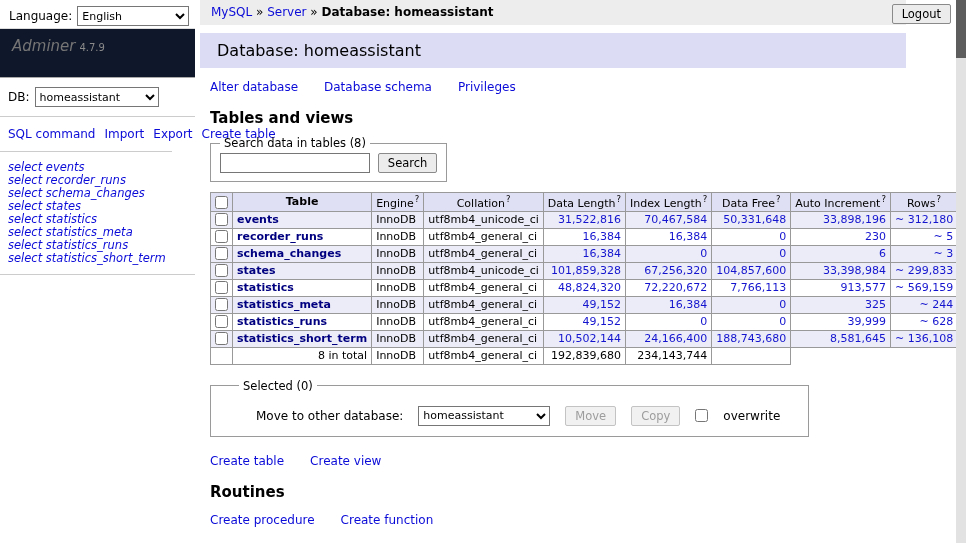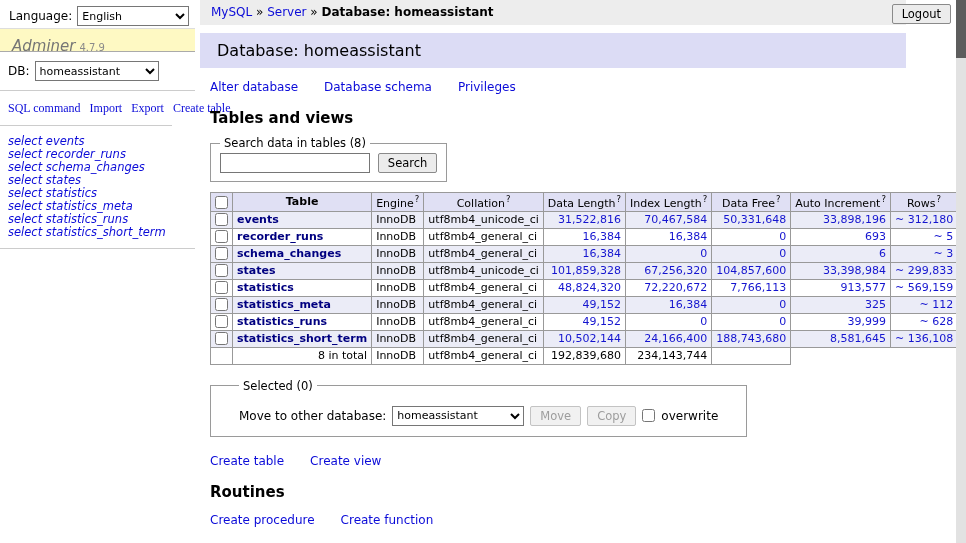--- a/index.html
+++ b/index.html
@@ -19,29 +19,29 @@
   #lang-bar label { margin-right:5px; }
   #lang-select { width:112px; }
 
   #topbar { position:absolute; left:200px; top:0; width:706px; height:25px;
             background:#ededed; padding:5px 0 0 11px; white-space:nowrap; }
   .bc-sep { color:#000; }
   .bc-current { font-weight:bold; }
   #logout { position:absolute; top:4px; right:15px; }
 
   #sidebar { position:absolute; left:0; top:28px; width:195px; bottom:0; }
-  #side-title { background:#fef9c3; border-top:1px solid #ddd; border-bottom:1px solid #aaa;
-                padding:8px 12px; height:24px; }
+  #side-title { background:#0f172a; border-top:1px solid #ddd; border-bottom:1px solid #aaa;
+                padding:8px 12px; height:50px; }
   #app-name { font-style:italic; font-size:15px; color:#757575; }
   #app-version { font-size:10px; color:#8a8a8a; margin-left:4px; }
   .side-section { padding:9px 8px; border-bottom:1px solid #ccc; }
   #db-section label { margin-right:5px; }
   #db-select { width:124px; }
   #side-actions { line-height:16px; }
-  #side-actions a { margin-right:9px; white-space:nowrap;font-family:Liberation Serif, serif; }
+  #side-actions a { margin-right:9px; white-space:nowrap; }
   #side-actions { width:172px; }
   #side-tables { font-size:11.5px; line-height:13px; }
   .tbl-link-row { white-space:nowrap;font-style:italic; }
 
   #main { position:absolute; left:200px; top:25px; width:706px; }
   h2#page-title { margin-top:8px; background:#dcdcf5; padding:8px 17px;
                   font-size:16px; font-weight:normal; }
   .links-row { margin:12px 0 0 10px; }
   .links-row a { margin-right:26px; }
   h3 { margin:15px 0 0 10px; font-size:15px; font-weight:bold; }
@@ -71,21 +71,21 @@
   #thead-row th:nth-child(4){min-width:116px}
   #thead-row th:nth-child(5){min-width:60px}
   #thead-row th:nth-child(6){min-width:64px}
   #thead-row th:nth-child(7){min-width:54px}
   #thead-row th:nth-child(8){min-width:76px}
   #thead-row th:nth-child(9){min-width:48px}
   #thead-row th:nth-child(10){min-width:44px}
 
   #selected-fs { margin:14px 0 0 10px; padding:4px 28px 10px; }
   #sel-buttons button { margin-right:4px; }
-  #move-row { margin-top:9px; display:flex; align-items:center; gap:6px; font-size:12px; }
+  #move-row { margin-top:9px; display:flex; align-items:center; gap:15px; font-size:12px;margin-left:17px; }
   #move-select { width:132px; }
 
   #bottom-links { margin-top:17px; }
   #routines-links { margin-top:12px; }
 
   #scrollbar { position:absolute; right:0; top:0; width:10px; height:543px; background:#e2e2e2; }
   #scroll-thumb { position:absolute; left:0; top:0; width:10px; height:58px; background:#5d5d5d; }
 </style>
 </head>
 <body>
@@ -158,21 +158,21 @@
           <td></td>
         </tr>
         <tr class="data-row">
           <td class="cb-cell"><input type="checkbox" style=""></td>
           <th class="tname"><a>recorder_runs</a></th>
           <td>InnoDB</td>
           <td>utf8mb4_general_ci</td>
           <td class="num"><a>16,384</a></td>
           <td class="num"><a>16,384</a></td>
           <td class="num"><a>0</a></td>
-          <td class="num"><a>693</a></td>
+          <td class="num"><a>230</a></td>
           <td class="num"><a>~ 5</a></td>
           <td></td>
         </tr>
         <tr class="data-row shaded">
           <td class="cb-cell"><input type="checkbox" style=""></td>
           <th class="tname"><a>schema_changes</a></th>
           <td>InnoDB</td>
           <td>utf8mb4_general_ci</td>
           <td class="num"><a>16,384</a></td>
           <td class="num"><a>0</a></td>
@@ -207,21 +207,21 @@
         </tr>
         <tr class="data-row shaded">
           <td class="cb-cell"><input type="checkbox" style=""></td>
           <th class="tname"><a>statistics_meta</a></th>
           <td>InnoDB</td>
           <td>utf8mb4_general_ci</td>
           <td class="num"><a>49,152</a></td>
           <td class="num"><a>16,384</a></td>
           <td class="num"><a>0</a></td>
           <td class="num"><a>325</a></td>
-          <td class="num"><a>~ 112</a></td>
+          <td class="num"><a>~ 244</a></td>
           <td></td>
         </tr>
         <tr class="data-row">
           <td class="cb-cell"><input type="checkbox" style=""></td>
           <th class="tname"><a>statistics_runs</a></th>
           <td>InnoDB</td>
           <td>utf8mb4_general_ci</td>
           <td class="num"><a>49,152</a></td>
           <td class="num"><a>0</a></td>
           <td class="num"><a>0</a></td>

